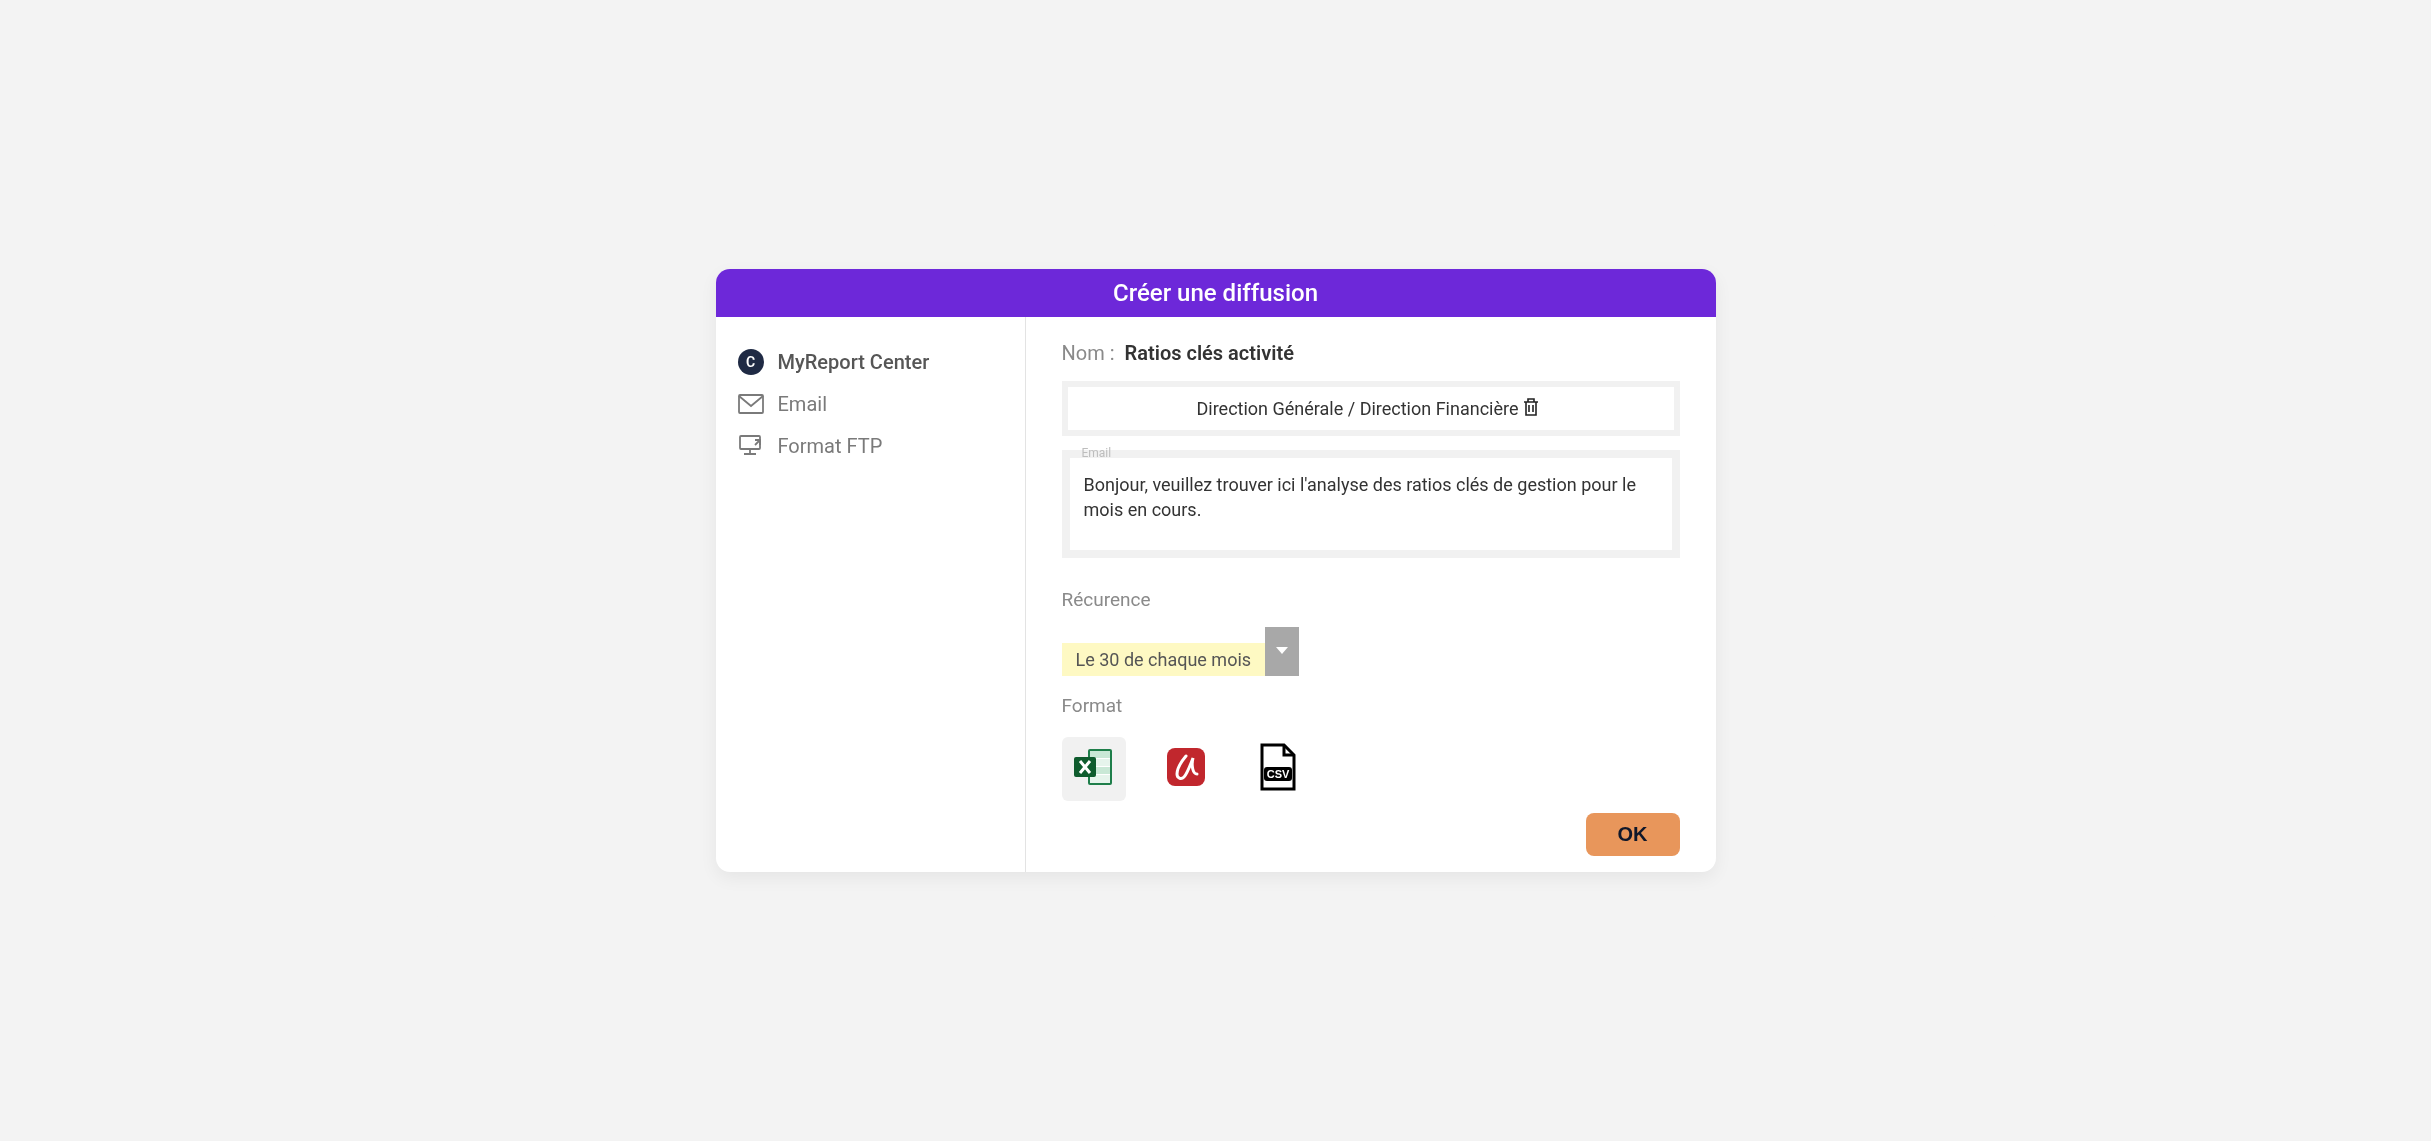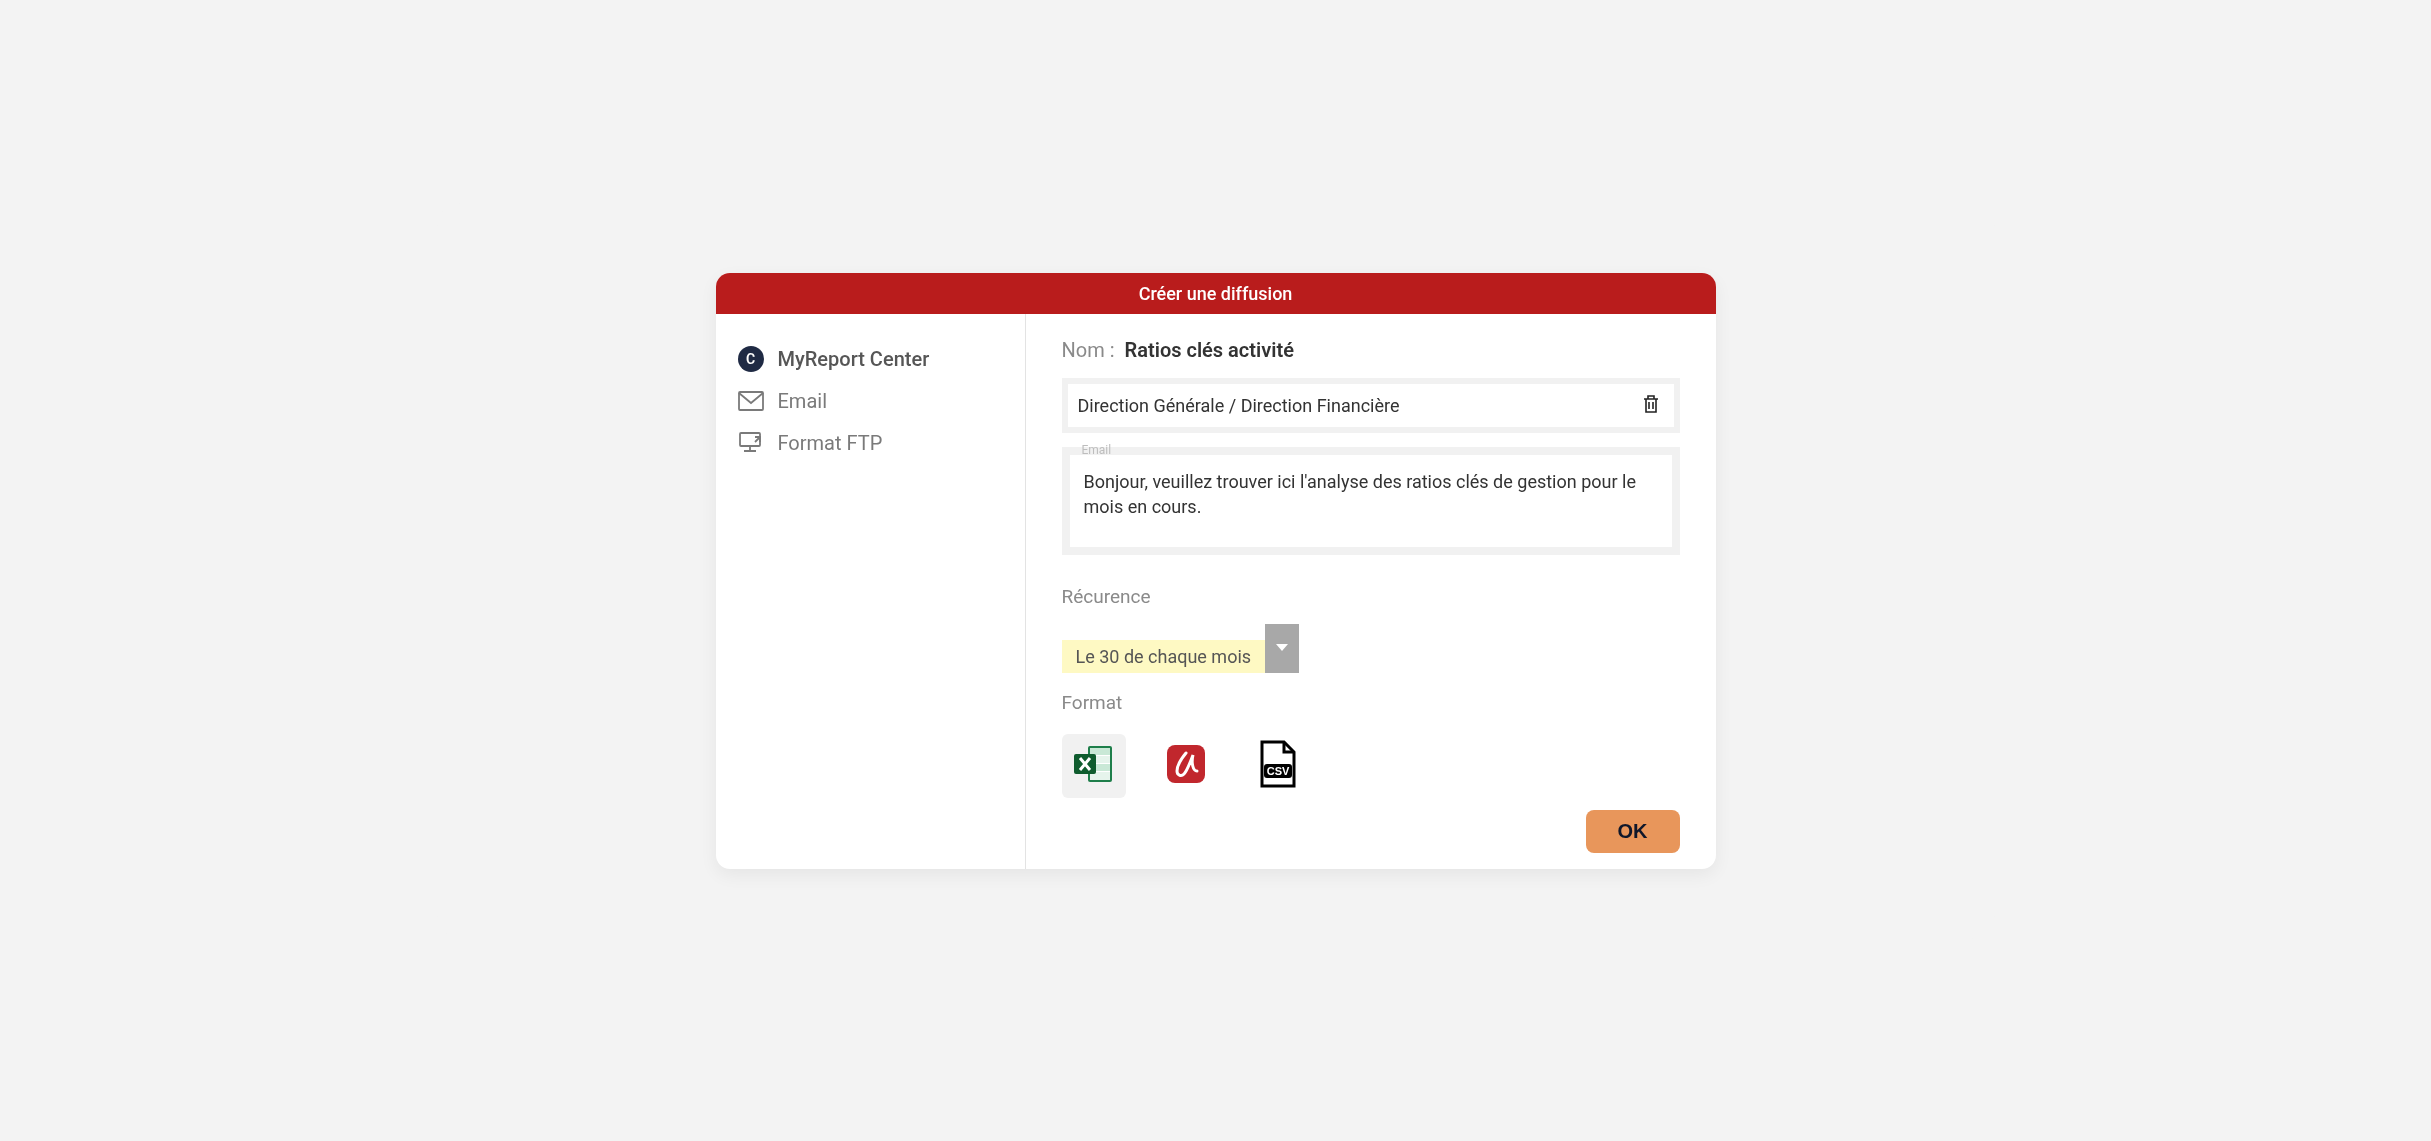--- a/index.html
+++ b/index.html
@@ -23,25 +23,25 @@
       position: relative;
     }
     .modal {
       width: 1000px;
       background: #fff;
       border-radius: 14px;
       overflow: hidden;
       box-shadow: 0 6px 18px rgba(0,0,0,0.06);
     }
     .modal-header {
-      background: #b91c1c;
+      background: #6d28d9;
       color: #fff;
       text-align: center;
       padding: 10px 0;
-      font-size: 18px;
+      font-size: 24px;
       font-weight: 500;
     }
     .modal-body {
       display: flex;
       min-height: 520px;
     }
     .sidebar {
       width: 310px;
       border-right: 1px solid #e3e3e3;
       padding: 24px 18px;
@@ -71,21 +71,21 @@
       display: flex;
       flex-direction: column;
     }
     .row-name { display:flex; align-items:center; gap:10px; font-size:20px; margin-bottom:16px;}
     .muted { color:#8a8a8a; }
     .name-val { color:#333; font-weight:600; }
     .section-label { color:#8a8a8a; font-size:19px; margin: 6px 0 10px; }
     .recipient-box {
       border: 6px solid #f1f1f1;
       background:#fff;
-      display:flex; align-items:center; justify-content:space-between;
+      display:flex; align-items:center; justify-content:center;
       padding: 6px 10px;
       font-size:18px; color:#333;
     }
     .trash-btn { background:none; border:none; cursor:pointer; padding:4px; }
     .email-wrap {
       margin-top: 14px;
       border: 8px solid #f1f1f1;
       position: relative;
       padding: 14px 14px;
     }

